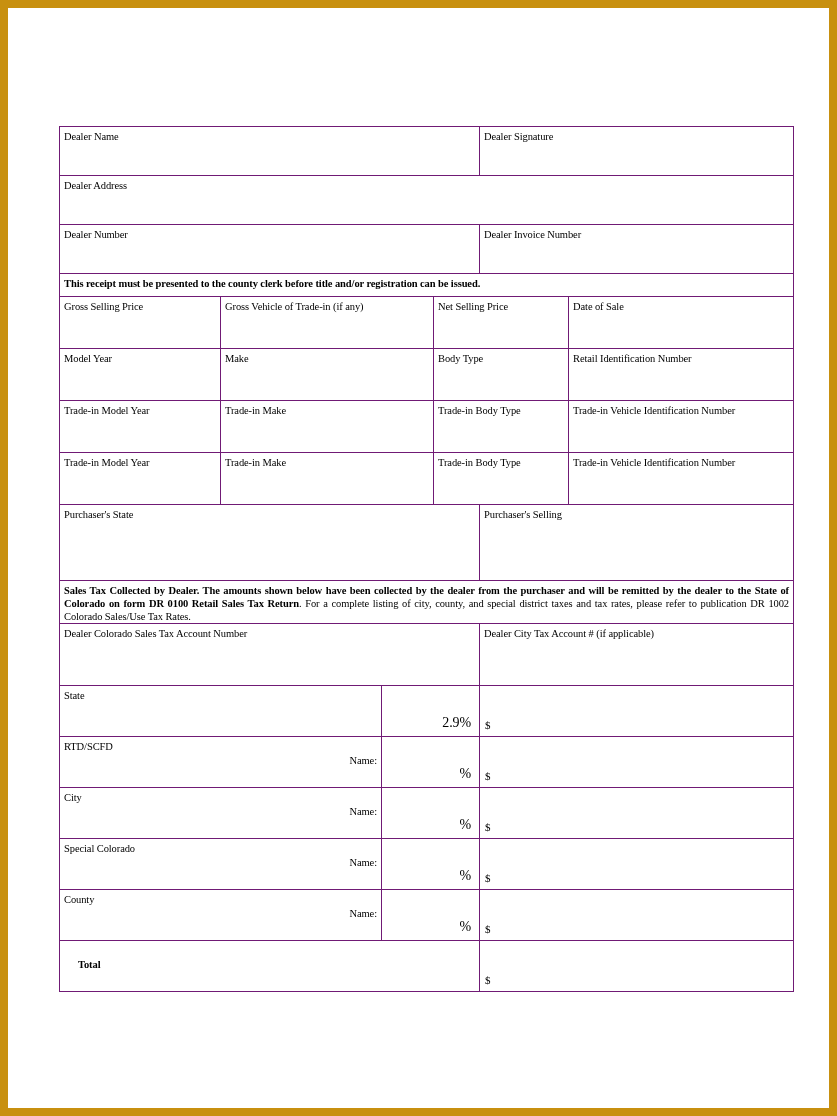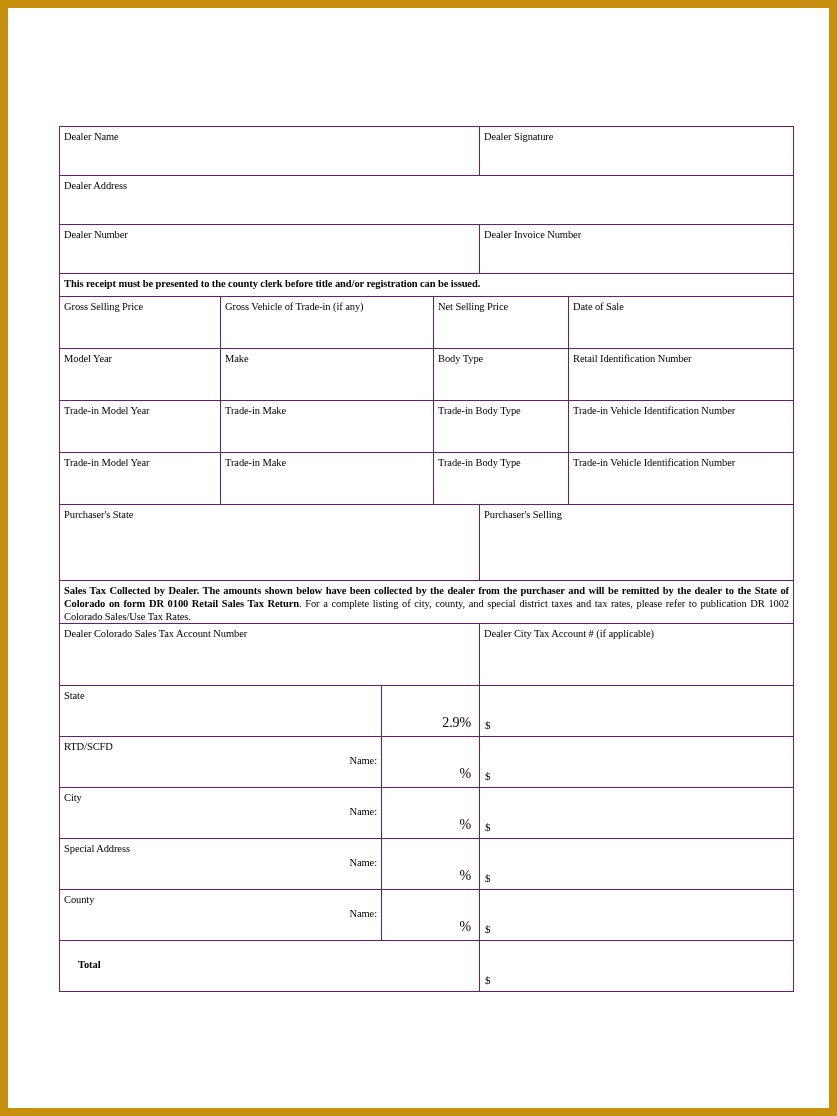--- a/index.html
+++ b/index.html
@@ -218,21 +218,21 @@
       <td class="h-rate rate-pct" colspan="2">
         <span>%</span>
       </td>
       <td class="h-rate rate-amt" colspan="4">
         <span>$</span>
       </td>
     </tr>
 
     <tr>
       <td class="h-rate rate-label" colspan="2">
-        <span class="ln1">Special Address</span>
+        <span class="ln1">Special Colorado</span>
         <span class="ln2">Name:</span>
       </td>
       <td class="h-rate rate-pct" colspan="2">
         <span>%</span>
       </td>
       <td class="h-rate rate-amt" colspan="4">
         <span>$</span>
       </td>
     </tr>
 

